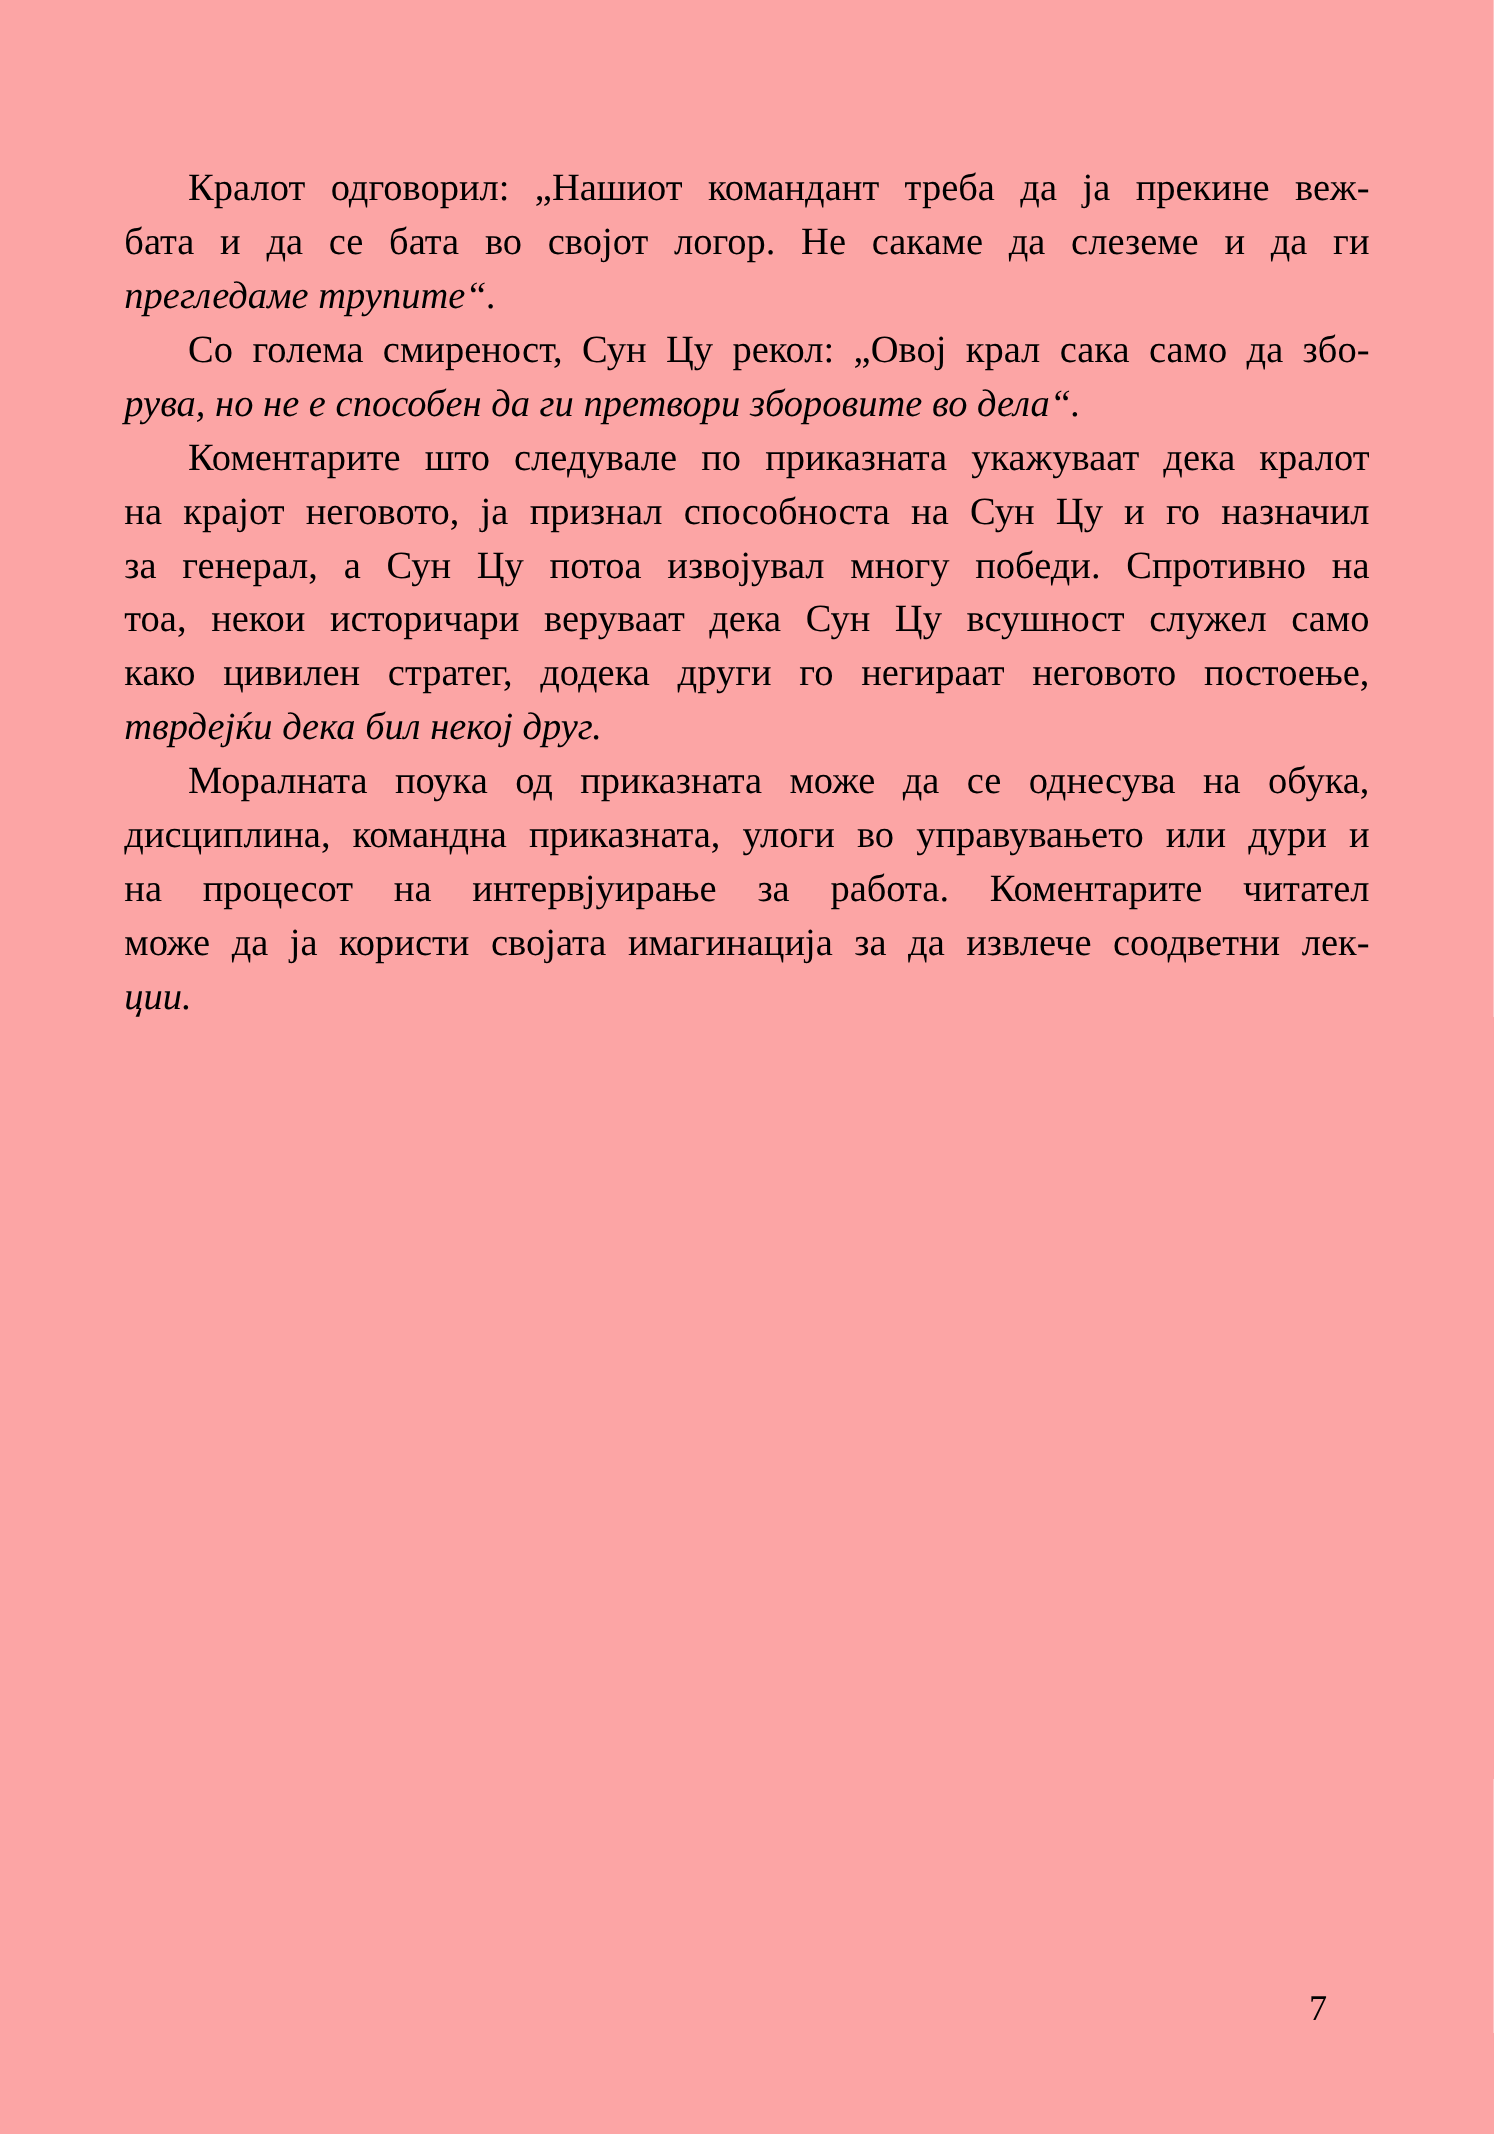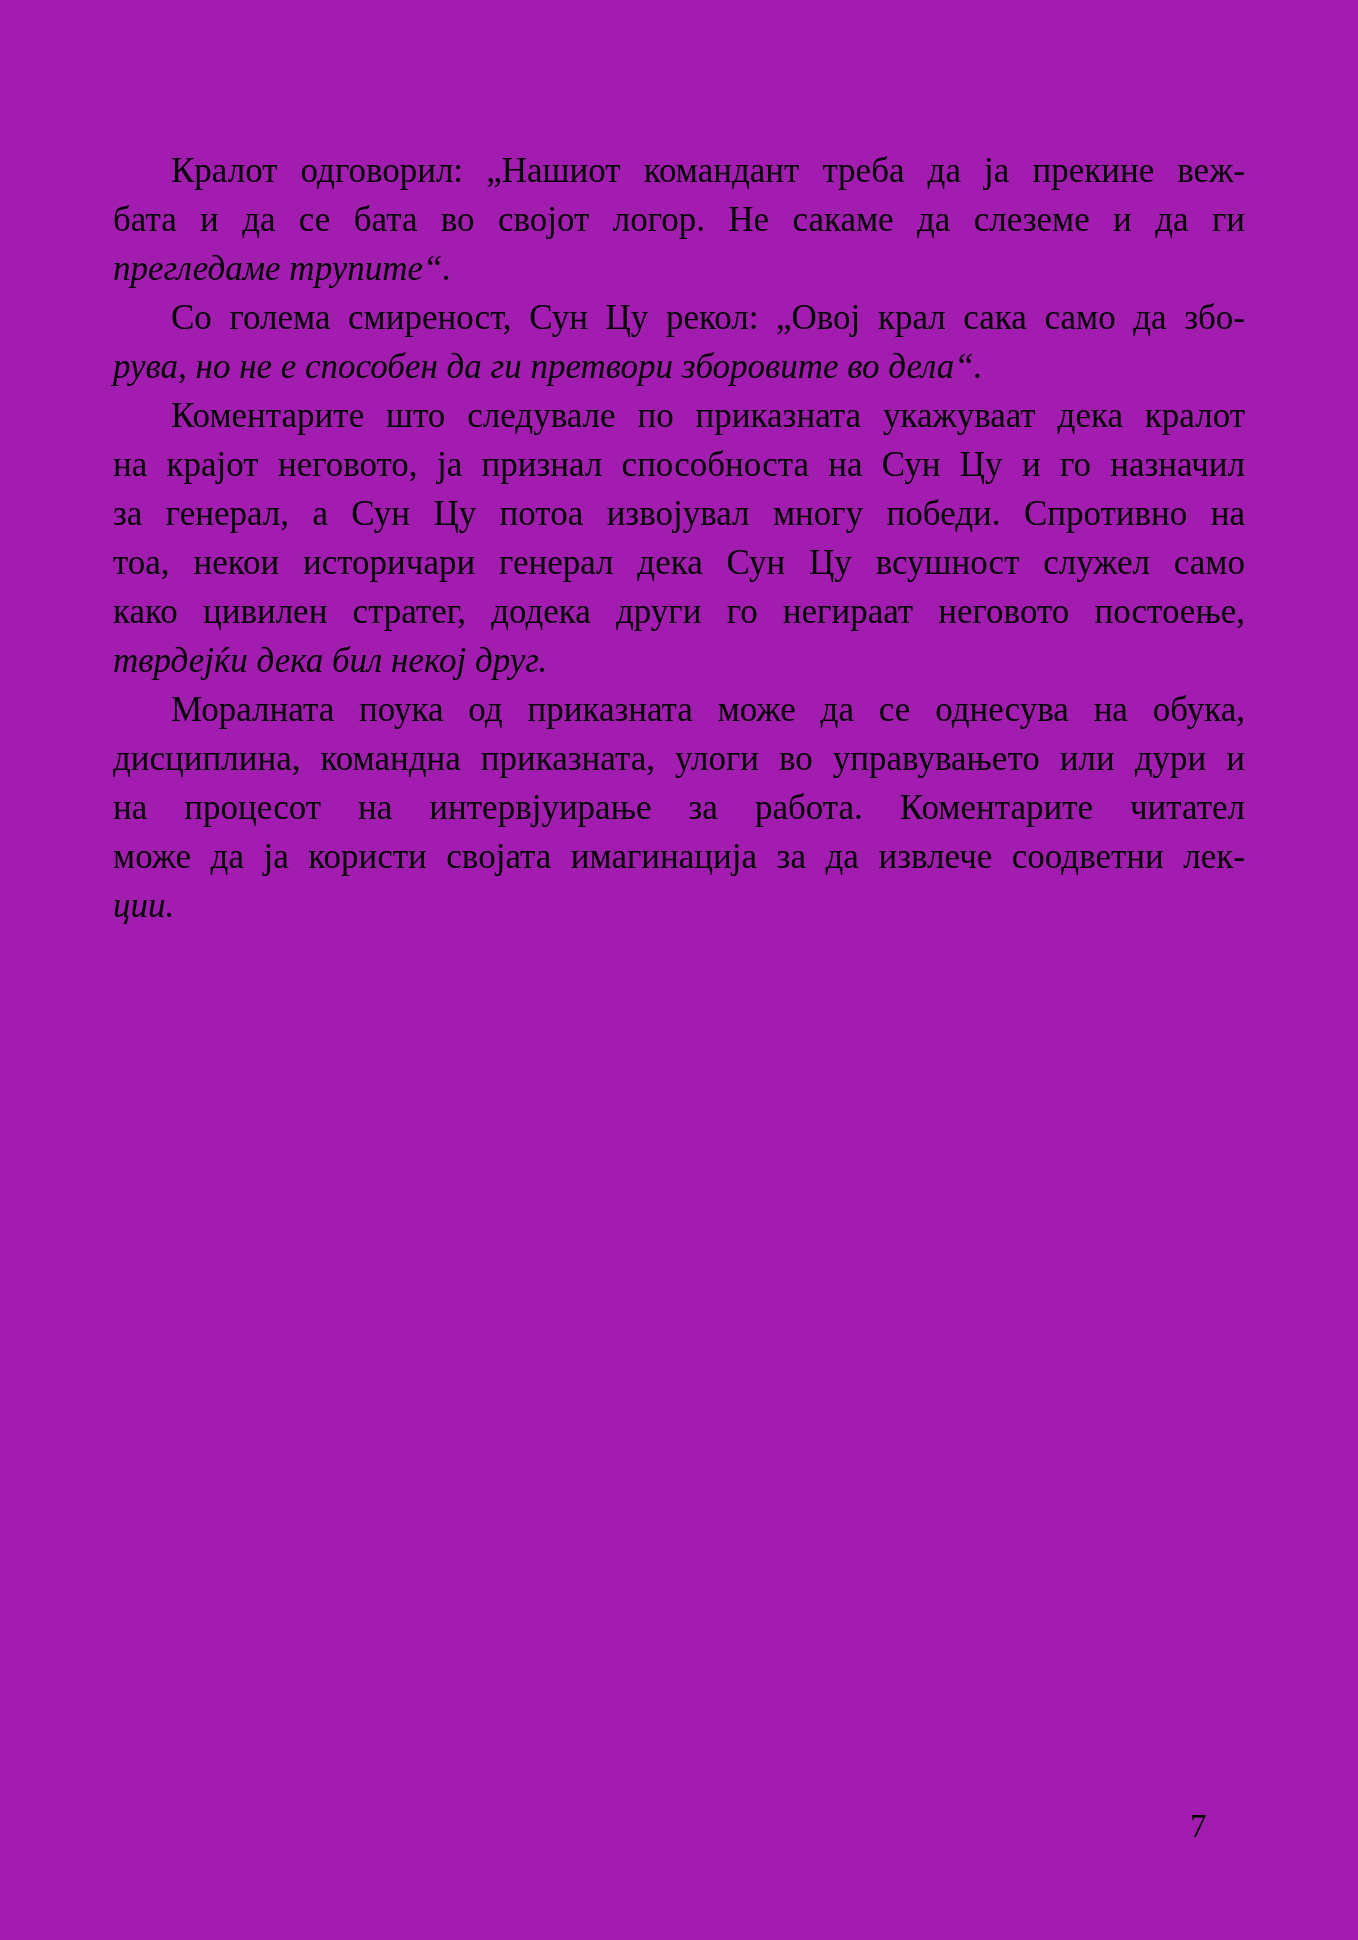--- a/index.html
+++ b/index.html
@@ -4,21 +4,21 @@
 <style>
   html, body {
     margin: 0;
     padding: 0;
     background: #ffffff;
   }
   .page {
     position: relative;
     width: 1358px;
     height: 1940px;
-    background: #a21caf;
+    background: #fca5a5;
     font-family: "Liberation Serif", "DejaVu Serif", serif;
     color: #000000;
     overflow: hidden;
   }
   .text-block {
     position: absolute;
     left: 113px;
     top: 146px;
     width: 1132px;
   }
@@ -61,21 +61,21 @@
         <div class="line last">прегледаме трупите“.</div>
       </div>
       <div class="paragraph">
         <div class="line indent">Со голема смиреност, Сун Цу рекол: „Овој крал сака само да збо-</div>
         <div class="line last">рува, но не е способен да ги претвори зборовите во дела“.</div>
       </div>
       <div class="paragraph">
         <div class="line indent">Коментарите што следувале по приказната укажуваат дека кралот</div>
         <div class="line">на крајот неговото, ја признал способноста на Сун Цу и го назначил</div>
         <div class="line">за генерал, а Сун Цу потоа извојувал многу победи. Спротивно на</div>
-        <div class="line">тоа, некои историчари генерал дека Сун Цу всушност служел само</div>
+        <div class="line">тоа, некои историчари веруваат дека Сун Цу всушност служел само</div>
         <div class="line">како цивилен стратег, додека други го негираат неговото постоење,</div>
         <div class="line last">тврдејќи дека бил некој друг.</div>
       </div>
       <div class="paragraph">
         <div class="line indent">Моралната поука од приказната може да се однесува на обука,</div>
         <div class="line">дисциплина, командна приказната, улоги во управувањето или дури и</div>
         <div class="line">на процесот на интервјуирање за работа. Коментарите читател</div>
         <div class="line">може да ја користи својата имагинација за да извлече соодветни лек-</div>
         <div class="line last">ции.</div>
       </div>

